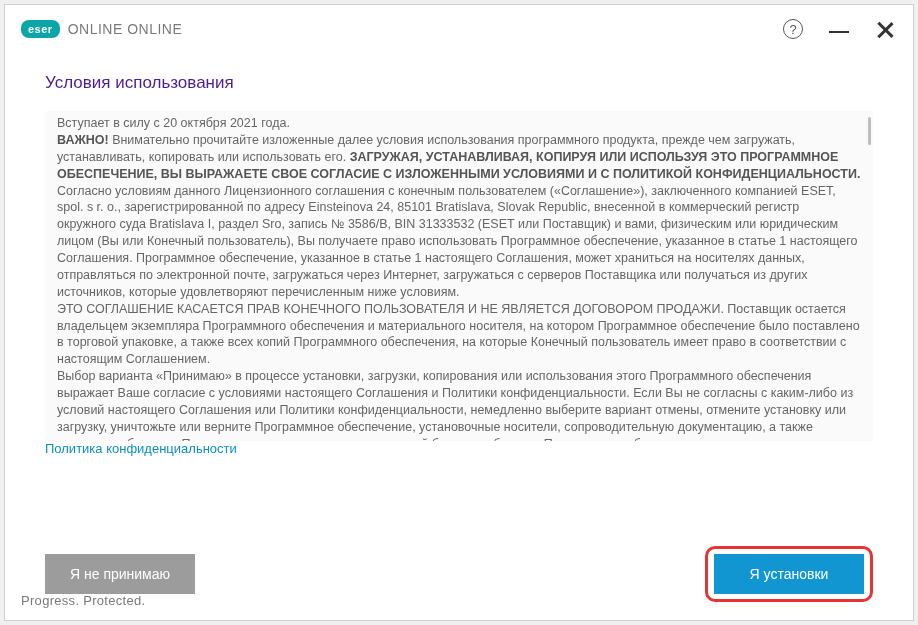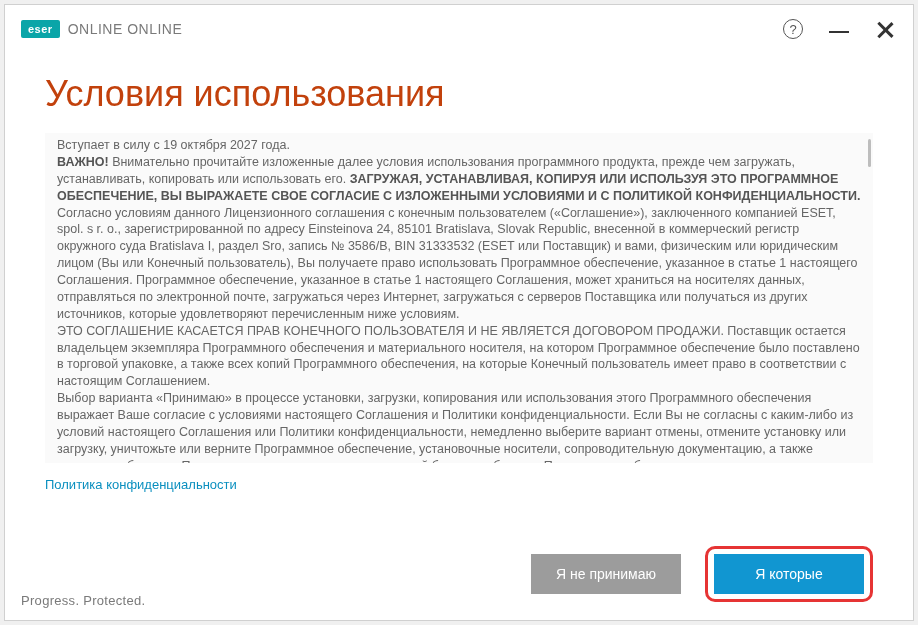--- a/index.html
+++ b/index.html
@@ -26,21 +26,21 @@
     height: 48px;
     padding: 0 18px 0 16px;
   }
   .logo-badge {
     background: #0aa5a8;
     color: #fff;
     font-weight: 600;
     font-size: 11px;
     letter-spacing: 0.5px;
     padding: 3px 7px;
-    border-radius: 2px;
+    border-radius: 8px;
     margin-right: 8px;
   }
   .product-name {
     color: #7a7a7a;
     font-size: 14px;
     letter-spacing: 0.5px;
   }
   .titlebar-controls {
     margin-left: auto;
     display: flex;
@@ -68,51 +68,50 @@
   .close-icon::after { transform: rotate(-45deg); }
 
   .content {
     padding: 20px 40px 0 40px;
     flex: 1;
     display: flex;
     flex-direction: column;
     min-height: 0;
   }
   .page-title {
-    font-size: 36px;
+    font-size: 17px;
     font-weight: 400;
-    color: #c2410c;
+    color: #4c1d95;
     margin-bottom: 18px;
   }
   .eula-box {
     height: 330px;
     overflow: hidden;
     background: #fafafa;
     padding: 4px 12px 0 12px;
     font-size: 12.5px;
     line-height: 1.35;
     color: #666;
     position: relative;
   }
   .eula-box p { margin: 0; }
   .eula-box .scrollthumb {
     position: absolute; right: 2px; top: 6px;
     width: 3px; height: 28px; background: #bdbdbd; border-radius: 2px;
   }
   .eula-bold { font-weight: 700; color: #555; }
   .privacy-link {
-    margin-top: 14px;
     font-size: 13px;
     color: #0a8fbf;
     cursor: pointer;
   }
   .button-row {
     margin-top: auto;
     display: flex;
-    justify-content: flex-end;
+    justify-content: space-between;
     gap: 24px;
     padding: 0 0 18px 0;
     align-items: center;
   }
   .btn {
     min-width: 150px;
     height: 40px;
     display: flex; align-items: center; justify-content: center;
     font-size: 14px;
     cursor: pointer;
@@ -146,34 +145,34 @@
       <div class="help-icon">?</div>
       <div class="min-icon"></div>
       <div class="close-icon"></div>
     </div>
   </div>
 
   <div class="content">
     <h1 class="page-title">Условия использования</h1>
 
     <div class="eula-box">
-      <p>Вступает в силу с 19 октября 2027 года.</p>
+      <p>Вступает в силу с 20 октября 2021 года.</p>
       <p>
         <span class="eula-bold">ВАЖНО!</span><span> Внимательно прочитайте изложенные далее условия использования программного продукта, прежде чем загружать, устанавливать, копировать или использовать его. </span><span class="eula-bold">ЗАГРУЖАЯ, УСТАНАВЛИВАЯ, КОПИРУЯ ИЛИ ИСПОЛЬЗУЯ ЭТО ПРОГРАММНОЕ ОБЕСПЕЧЕНИЕ, ВЫ ВЫРАЖАЕТЕ СВОЕ СОГЛАСИЕ С ИЗЛОЖЕННЫМИ УСЛОВИЯМИ И С ПОЛИТИКОЙ КОНФИДЕНЦИАЛЬНОСТИ.</span>
       </p>
       <p>Согласно условиям данного Лицензионного соглашения с конечным пользователем («Соглашение»), заключенного компанией ESET, spol. s r. o., зарегистрированной по адресу Einsteinova 24, 85101 Bratislava, Slovak Republic, внесенной в коммерческий регистр окружного суда Bratislava I, раздел Sro, запись № 3586/B, BIN 31333532 (ESET или Поставщик) и вами, физическим или юридическим лицом (Вы или Конечный пользователь), Вы получаете право использовать Программное обеспечение, указанное в статье 1 настоящего Соглашения. Программное обеспечение, указанное в статье 1 настоящего Соглашения, может храниться на носителях данных, отправляться по электронной почте, загружаться через Интернет, загружаться с серверов Поставщика или получаться из других источников, которые удовлетворяют перечисленным ниже условиям.</p>
       <p>ЭТО СОГЛАШЕНИЕ КАСАЕТСЯ ПРАВ КОНЕЧНОГО ПОЛЬЗОВАТЕЛЯ И НЕ ЯВЛЯЕТСЯ ДОГОВОРОМ ПРОДАЖИ. Поставщик остается владельцем экземпляра Программного обеспечения и материального носителя, на котором Программное обеспечение было поставлено в торговой упаковке, а также всех копий Программного обеспечения, на которые Конечный пользователь имеет право в соответствии с настоящим Соглашением.</p>
       <p>Выбор варианта «Принимаю» в процессе установки, загрузки, копирования или использования этого Программного обеспечения выражает Ваше согласие с условиями настоящего Соглашения и Политики конфиденциальности. Если Вы не согласны с каким-либо из условий настоящего Соглашения или Политики конфиденциальности, немедленно выберите вариант отмены, отмените установку или загрузку, уничтожьте или верните Программное обеспечение, установочные носители, сопроводительную документацию, а также квитанции об оплате Поставщику или в организацию, в которой было приобретено Программное обеспечение.</p>
       <div class="scrollthumb"></div>
     </div>
 
     <div class="privacy-link">Политика конфиденциальности</div>
 
     <div class="button-row">
       <button class="btn btn-secondary">Я не принимаю</button>
       <span class="accept-highlight">
-        <button class="btn btn-primary">Я которые</button>
+        <button class="btn btn-primary">Я установки</button>
       </span>
     </div>
   </div>
 
   <div class="footer-tag">Progress. Protected.</div>
 </div>
 
 </body></html>

